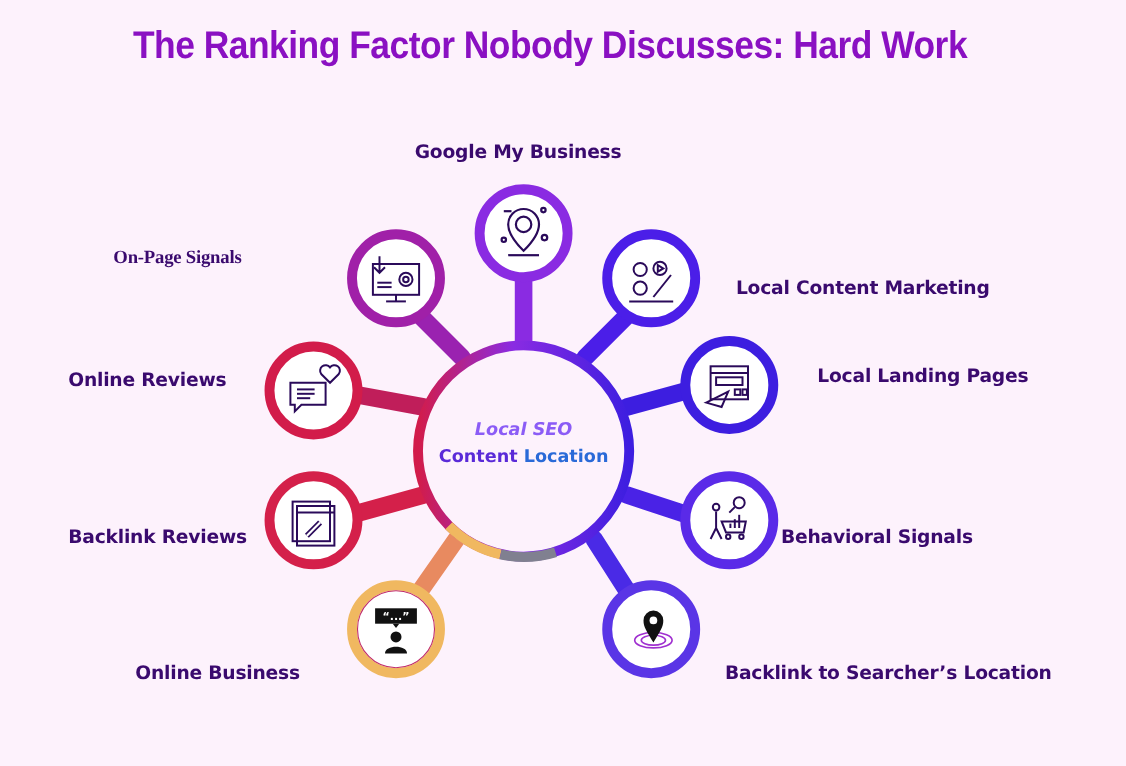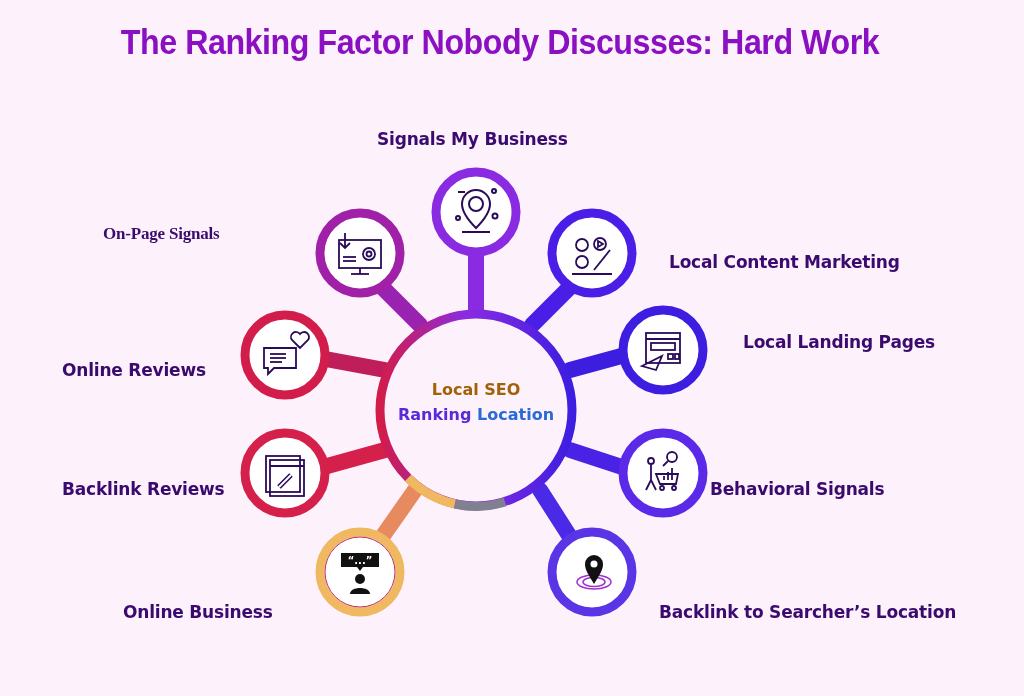--- a/index.html
+++ b/index.html
@@ -168,28 +168,28 @@
     <g>
       <ellipse cx="594" cy="582" rx="17" ry="7" fill="none" stroke="#a030d0" stroke-width="1.5"></ellipse>
       <ellipse cx="594" cy="582" rx="11" ry="4.5" fill="none" stroke="#a030d0" stroke-width="1.5"></ellipse>
       <path d="M594 584 C588 574 585 570 585 564 A9 9 0 0 1 603 564 C603 570 600 574 594 584 Z" fill="#111111"></path>
       <circle cx="594" cy="564" r="3.5" fill="#ffffff"></circle>
     </g>
   </g>
 </svg>
 
 <div class="center-text" style="top:380px;">
-  <span style="color:#a16207;">Local SEO</span>
+  <span style="color:#8b5cf6;font-style:italic;">Local SEO</span>
 </div>
 <div class="center-text" style="top:405px;">
-  <span style="color:#5a2ad8;">Ranking</span>
+  <span style="color:#5a2ad8;">Content</span>
   <span style="color:#2a6ad8;">Location</span>
 </div>
 
-<div class="label" style="left:377px; top:129px;">Signals My Business</div>
+<div class="label" style="left:377px; top:129px;">Google My Business</div>
 <div class="label" style="left:103px; top:224px;font-family:Liberation Serif, serif;">On-Page Signals</div>
 <div class="label" style="left:669px; top:224px;margin-top:28px;">Local Content Marketing</div>
-<div class="label" style="left:62px; top:336px;margin-top:24px;">Online Reviews</div>
+<div class="label" style="left:62px; top:336px;">Online Reviews</div>
 <div class="label" style="left:743px; top:332px;">Local Landing Pages</div>
 <div class="label" style="left:62px; top:479px;">Backlink Reviews</div>
 <div class="label" style="left:710px; top:479px;">Behavioral Signals</div>
 <div class="label" style="left:123px; top:602px;">Online Business</div>
 <div class="label" style="left:659px; top:602px;">Backlink to Searcher’s Location</div>
 
 </body></html>

